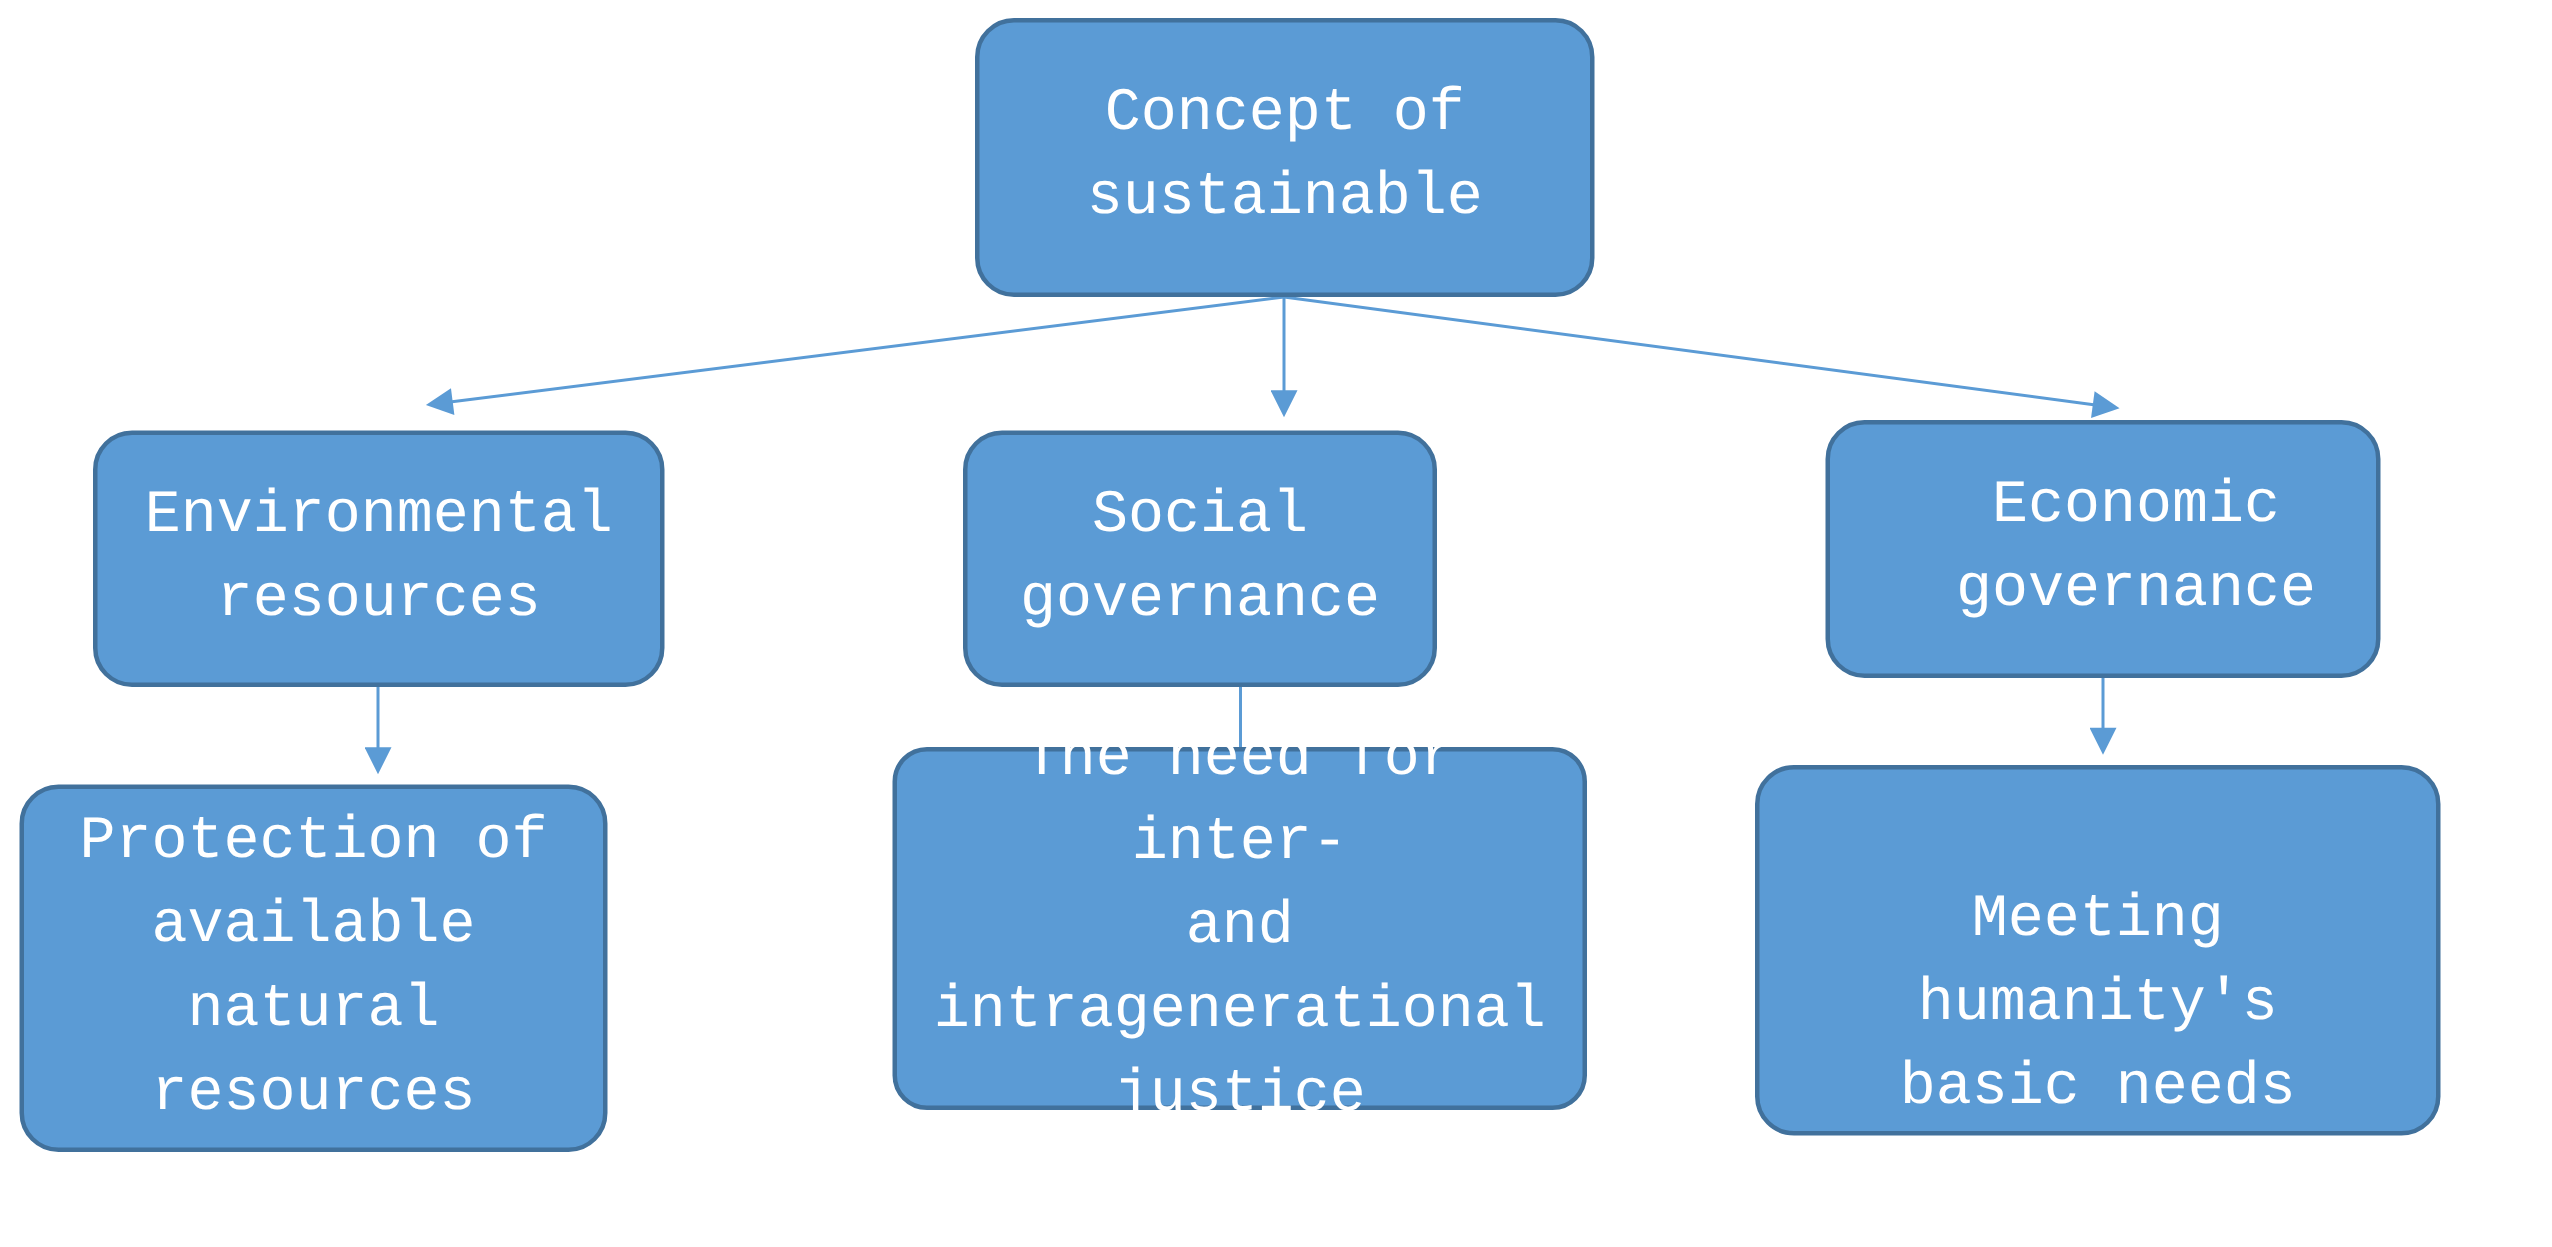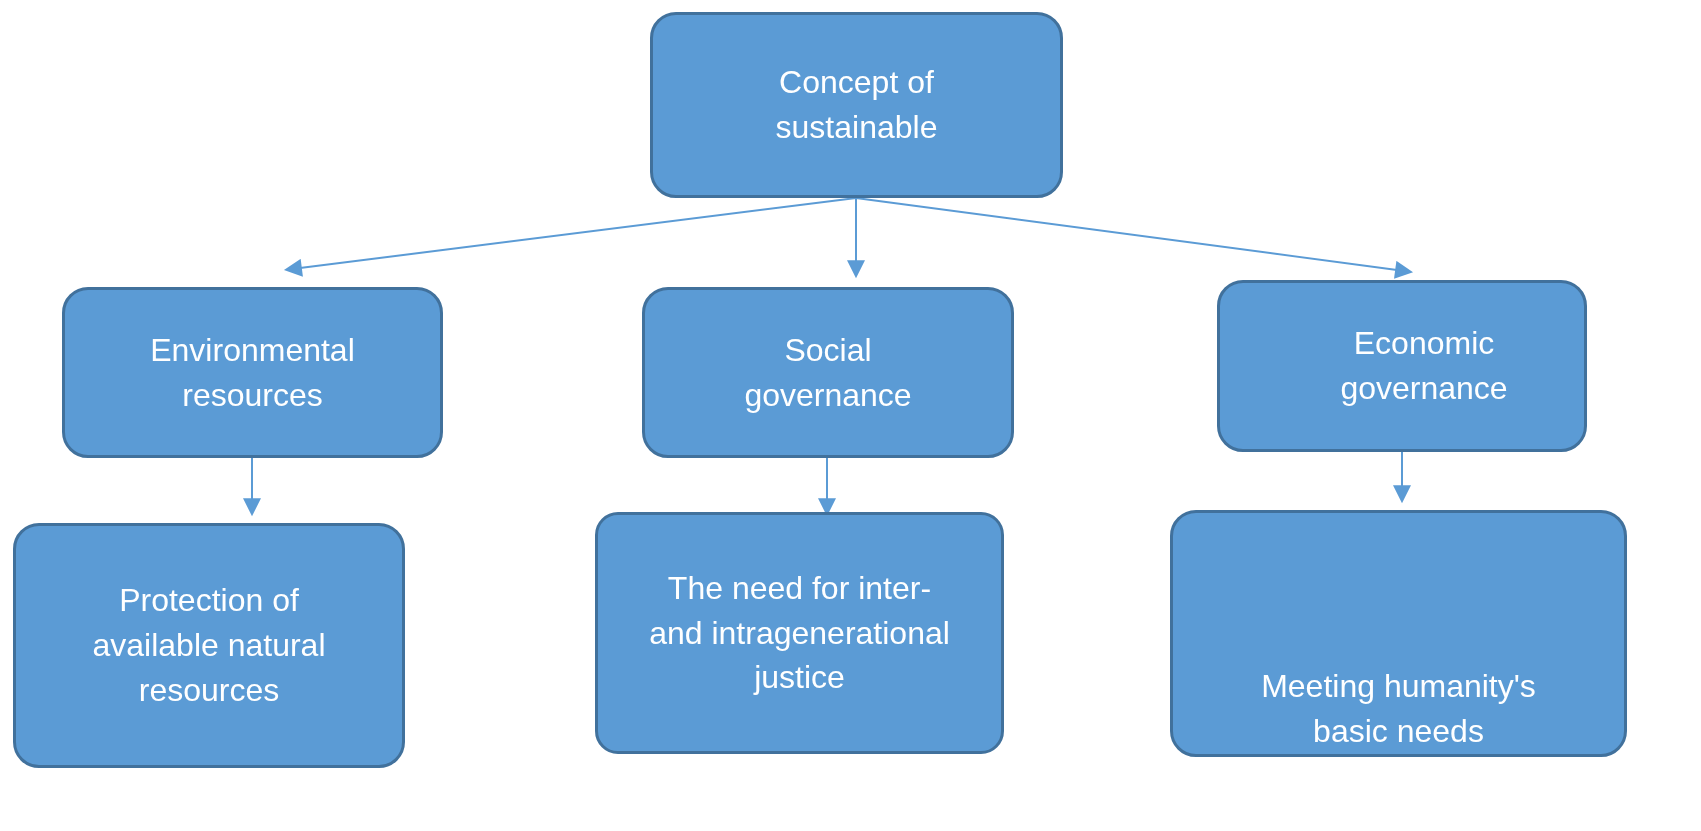--- a/index.html
+++ b/index.html
@@ -35,34 +35,35 @@
     position: absolute;
     box-sizing: border-box;
     background: var(--node-fill, #5b9bd5);
     border: 3px solid var(--node-border, #41719c);
     border-radius: 26px;
     color: var(--text-color, #ffffff);
     display: flex;
     align-items: center;
     justify-content: center;
     text-align: center;
-    font-size: 32px;
+    font-size: 40px;
     line-height: 1.4;
+    font-family: Liberation Mono, monospace;
   }
   .node-label {
     white-space: pre-line;
     display: block;
     padding: 0 10px;
   }
   #node-root       { left: 650px;  top: 12px;  width: 413px; height: 186px; }
   #node-env        { left: 62px;   top: 287px; width: 381px; height: 171px; }
-  #node-social     { left: 642px;  top: 287px; width: 372px; height: 171px; }
+  #node-social     { left: 642px;  top: 287px; width: 316px; height: 171px; }
   #node-econ       { left: 1217px; top: 280px; width: 370px; height: 172px; padding-left: 44px; }
   #node-protection { left: 13px;   top: 523px; width: 392px; height: 245px; }
-  #node-justice    { left: 595px;  top: 512px; width: 409px; height: 242px; border-radius: 23px; }
+  #node-justice    { left: 595px;  top: 498px; width: 463px; height: 242px; border-radius: 23px; }
   #node-meeting    { left: 1170px; top: 510px; width: 457px; height: 247px; align-items: flex-end; }
 </style>
 </head>
 <body>
 
 <div class="canvas">
 
   <svg class="edges-layer" viewBox="0 0 1701 831" xmlns="http://www.w3.org/2000/svg">
     <defs>
       <marker id="arrowhead" viewBox="0 0 10 10" refX="1" refY="5" markerWidth="10" markerHeight="9" orient="auto">

